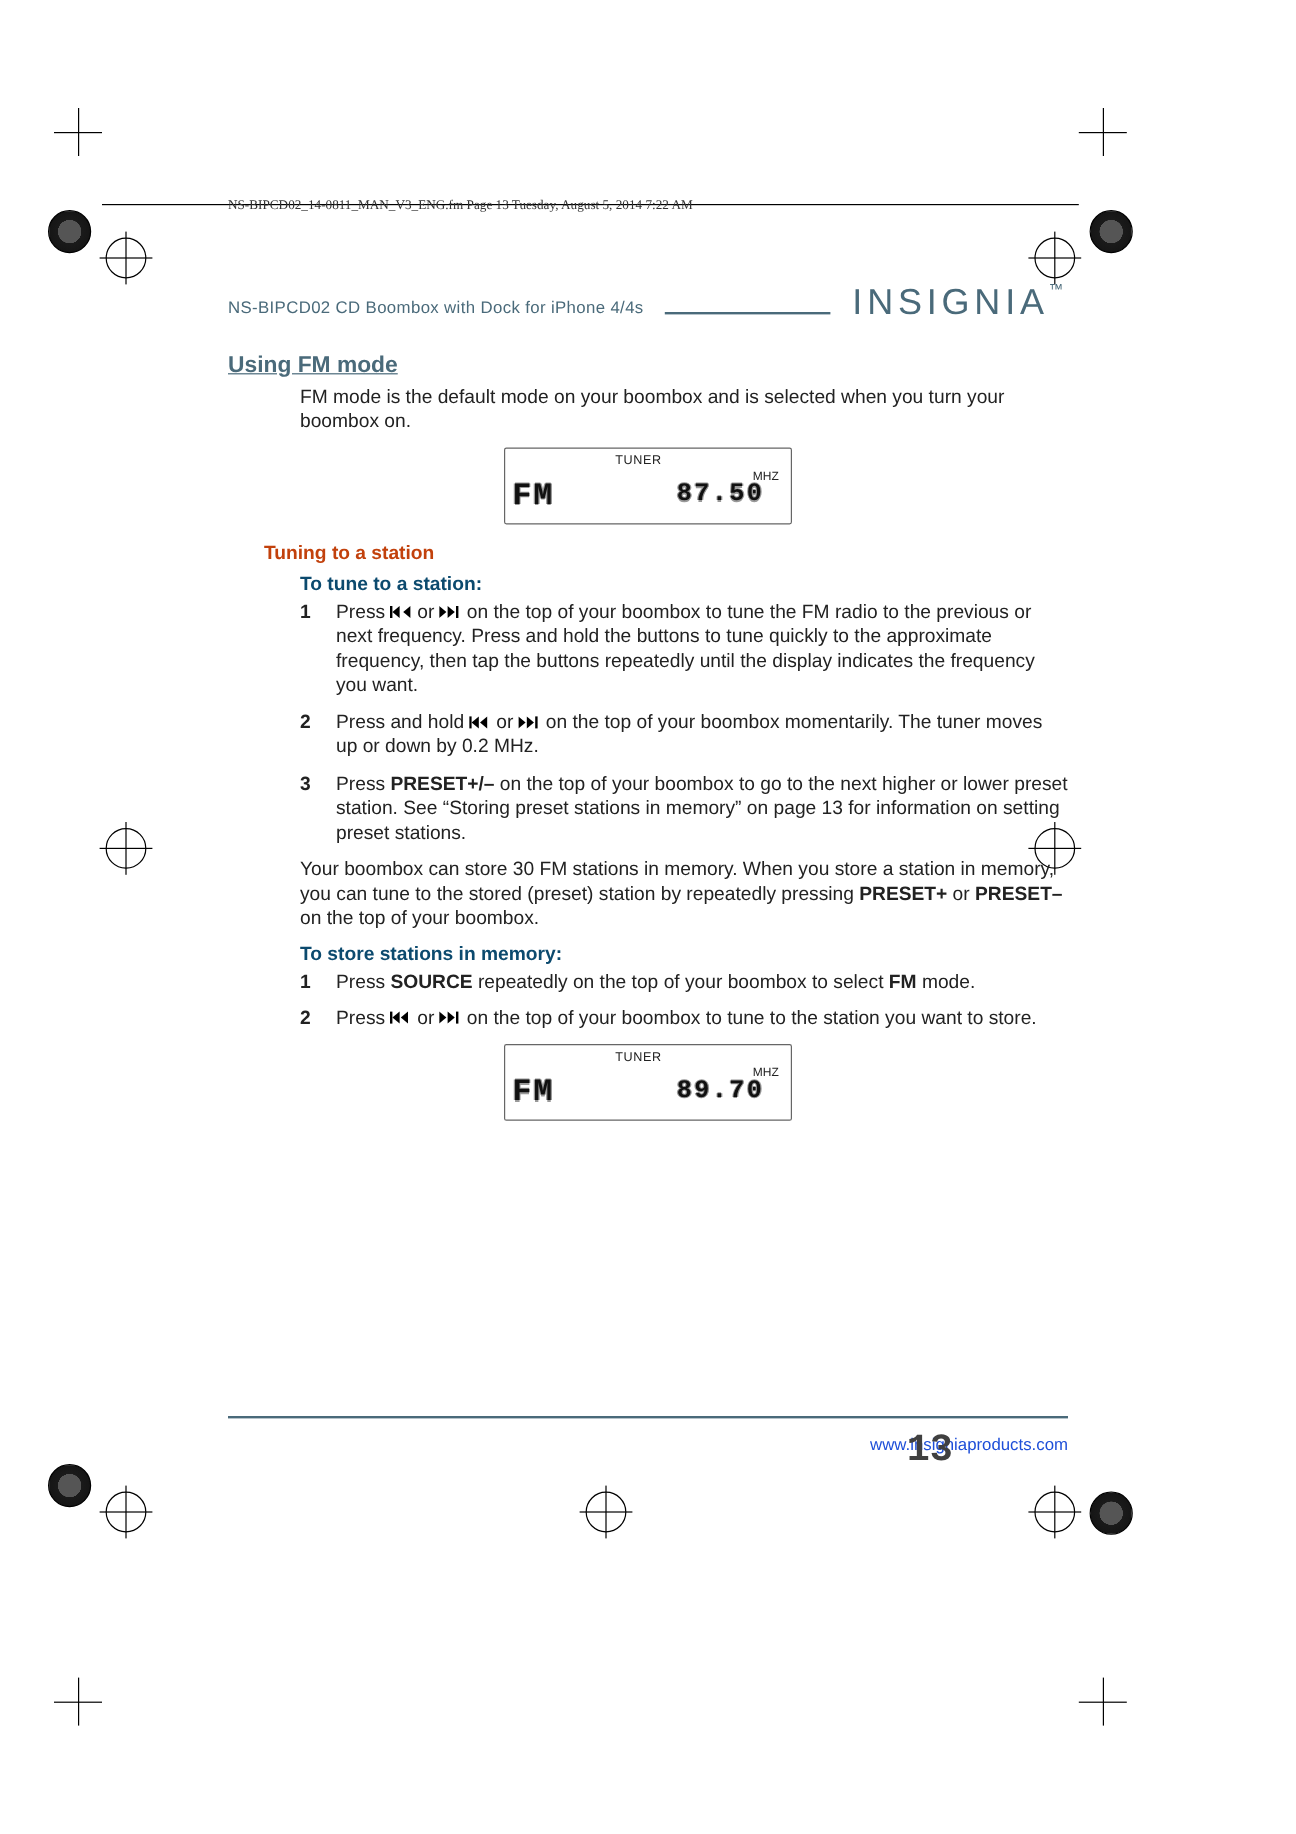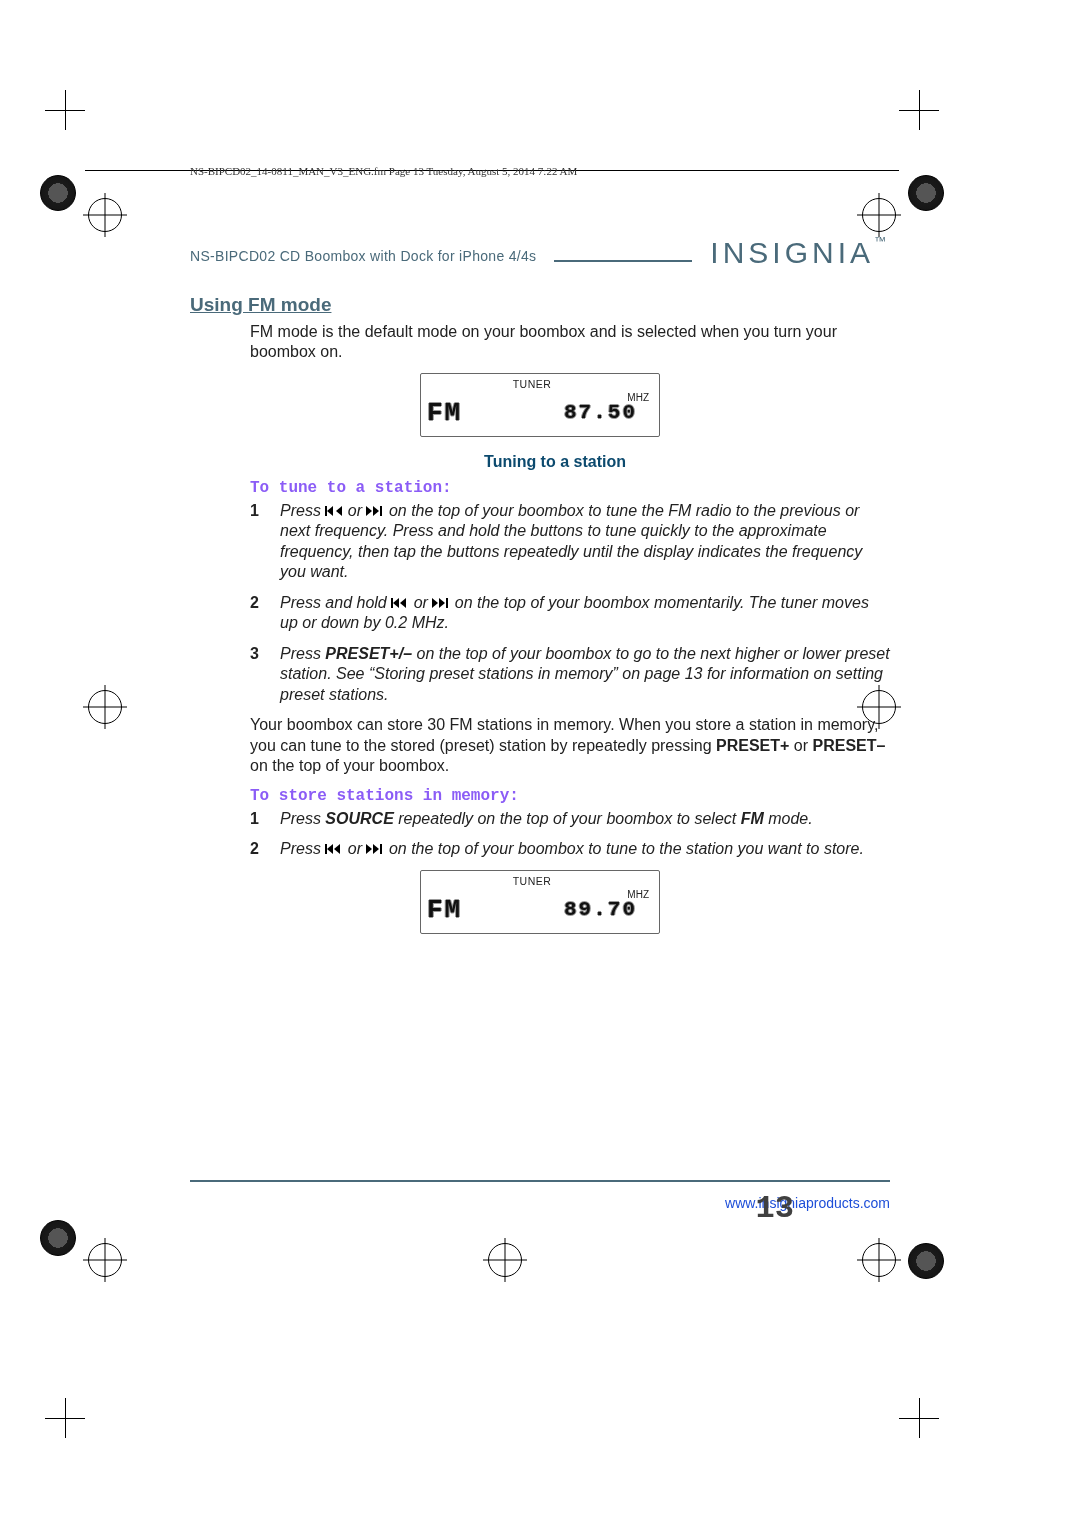--- a/index.html
+++ b/index.html
@@ -98,44 +98,42 @@
     text-decoration: underline;
   }
   .body-p {
     font-size: 16px;
     line-height: 1.28;
     margin: 0 0 10px 60px;
   }
   h3.sub {
     font-size: 16px;
     font-weight: 700;
-    color:#0c4a6e;
+    color:#c2410c;
     margin: 16px 0 4px 30px;
-    text-align: center;
   }
   h4.step-head {
     font-size: 16px;
     font-weight: 700;
     margin: 8px 0 4px 60px;
-    color:#8b5cf6;
-    font-family:Liberation Mono, monospace;
+    color:#0c4a6e;
   }
   ol.steps {
     list-style: none;
     padding:0; margin: 0 0 10px 60px;
   }
   ol.steps > li {
     display:flex;
     gap:14px;
     font-size:16px;
     line-height:1.28;
     margin-bottom:10px;
   }
   ol.steps > li .num { font-weight:700; min-width:16px; }
-  ol.steps > li .txt { flex:1;font-style:italic; }
+  ol.steps > li .txt { flex:1; }
   .b { font-weight:700; }
 
   .inline-icon {
     display:inline-block;
     vertical-align:middle;
     position:relative;
     top:-1px;
   }
   .inline-icon svg { display:block; }
 

